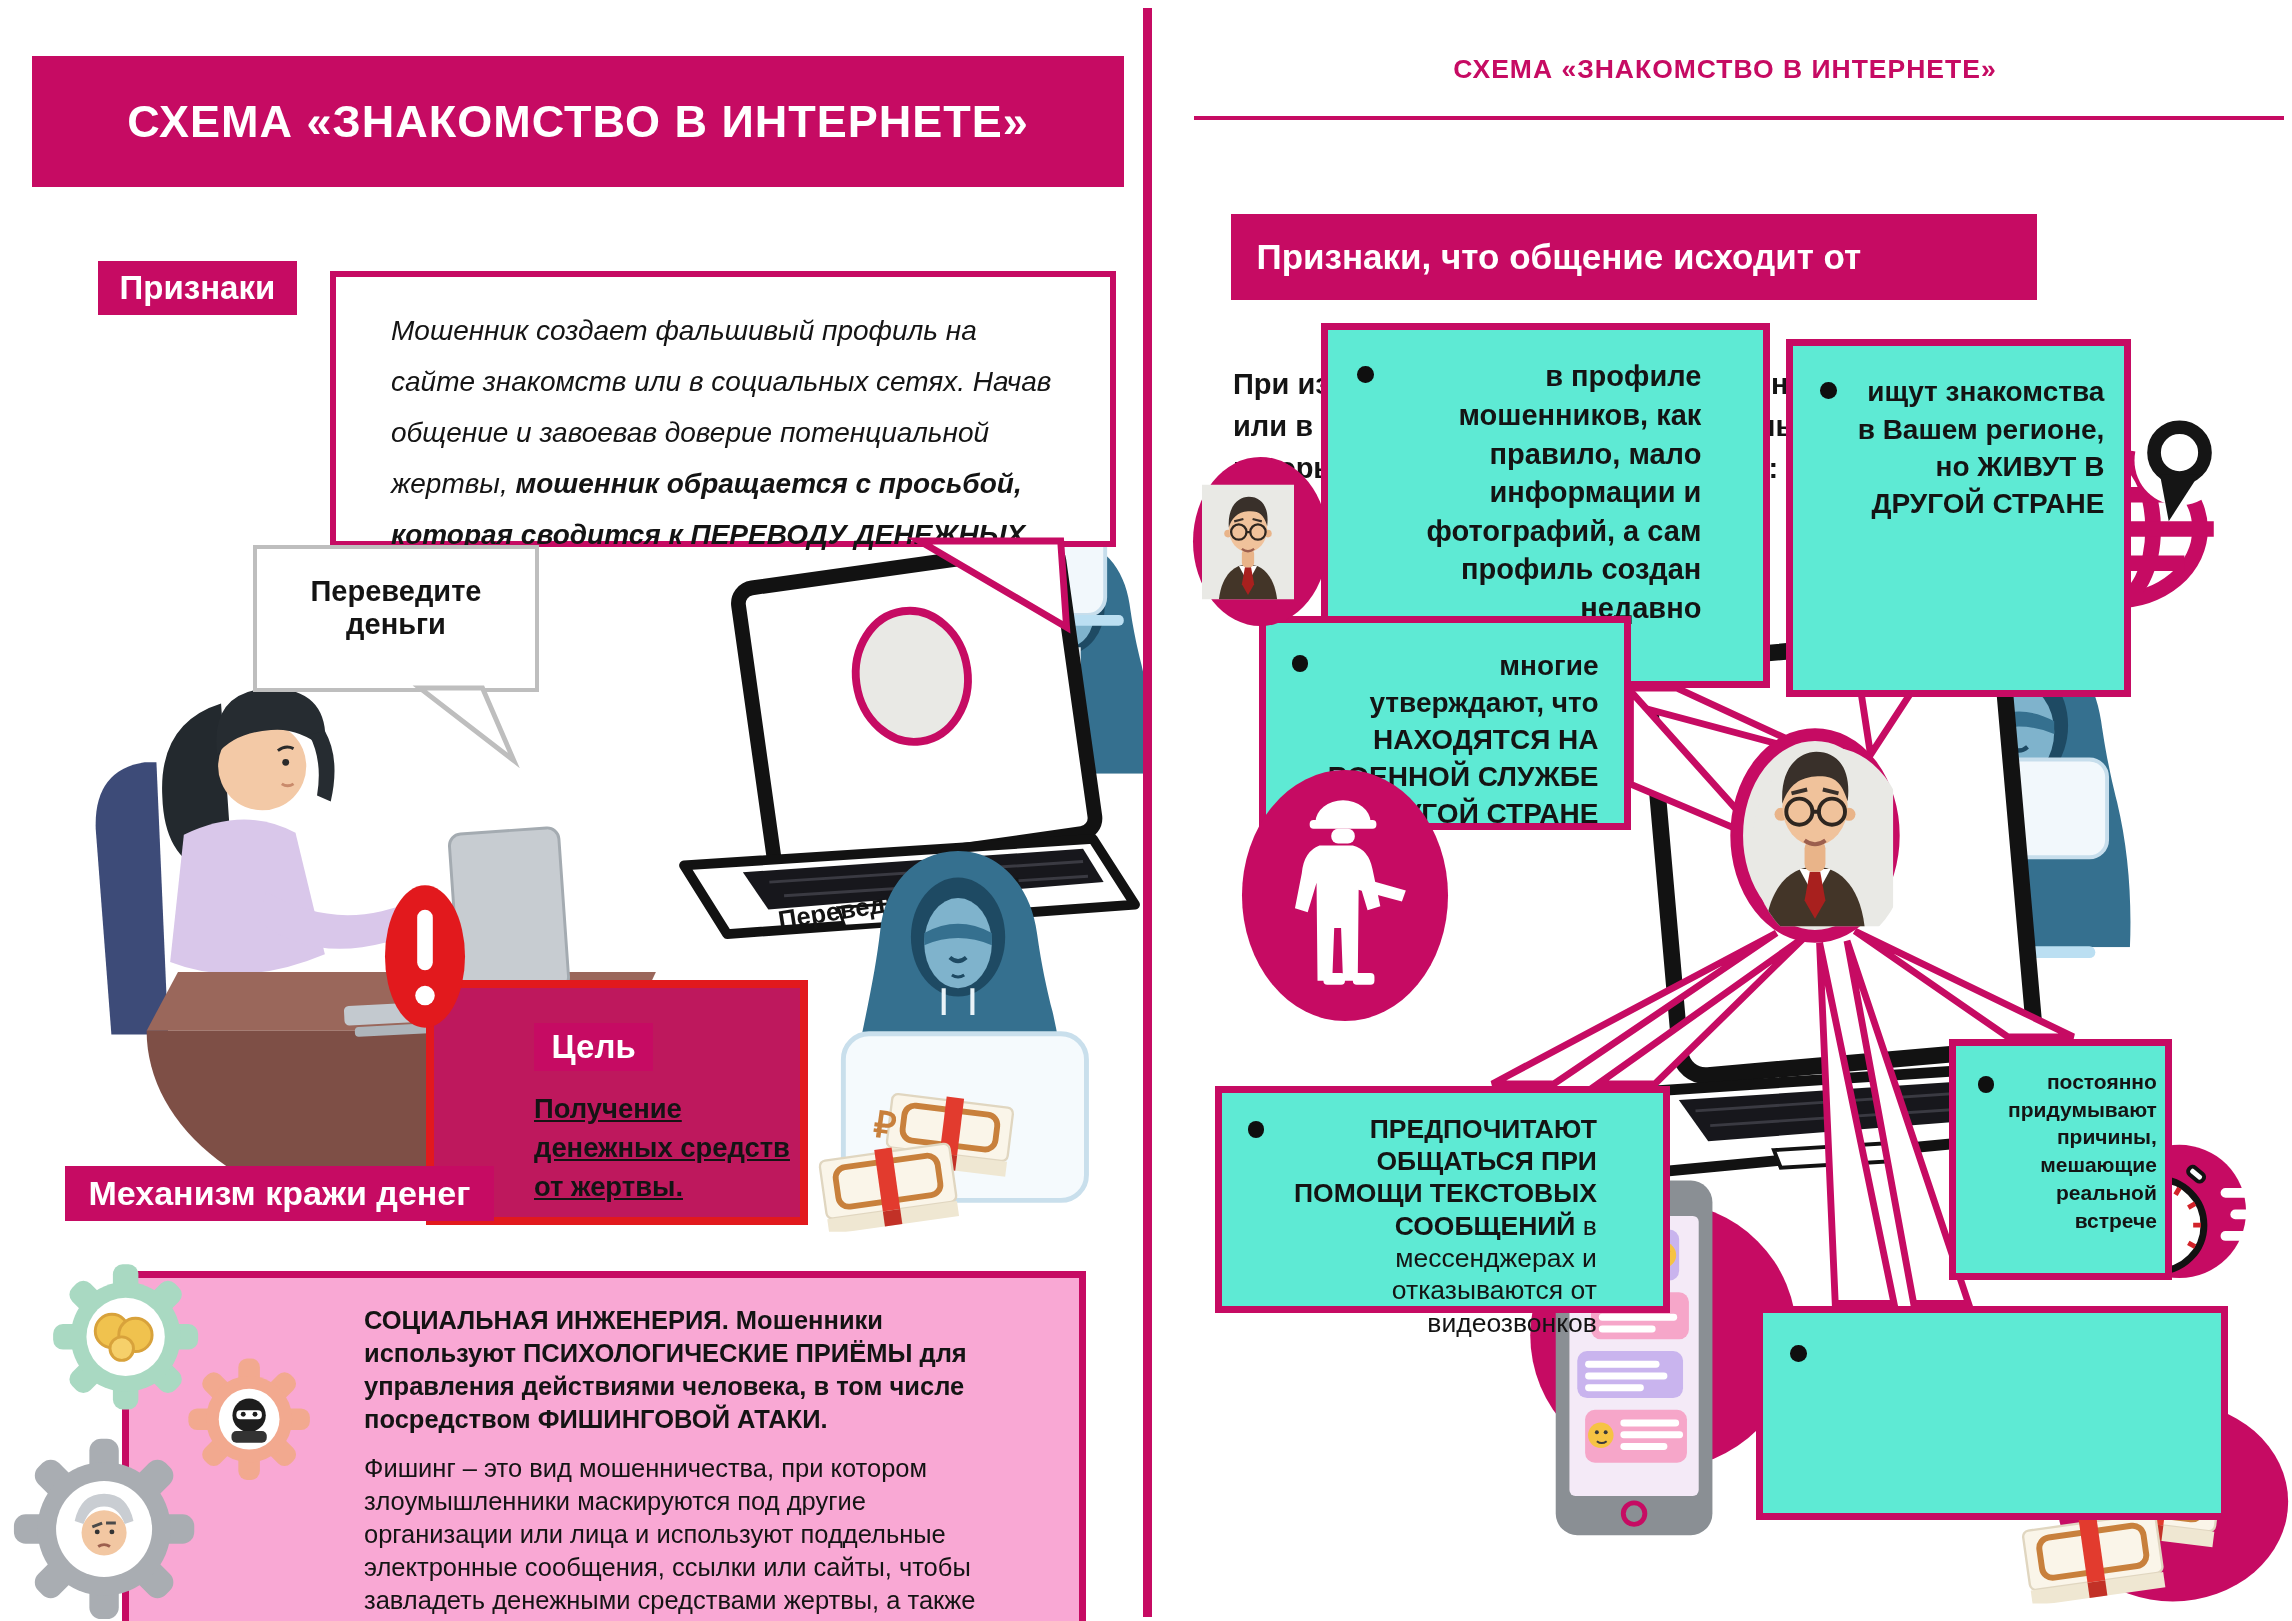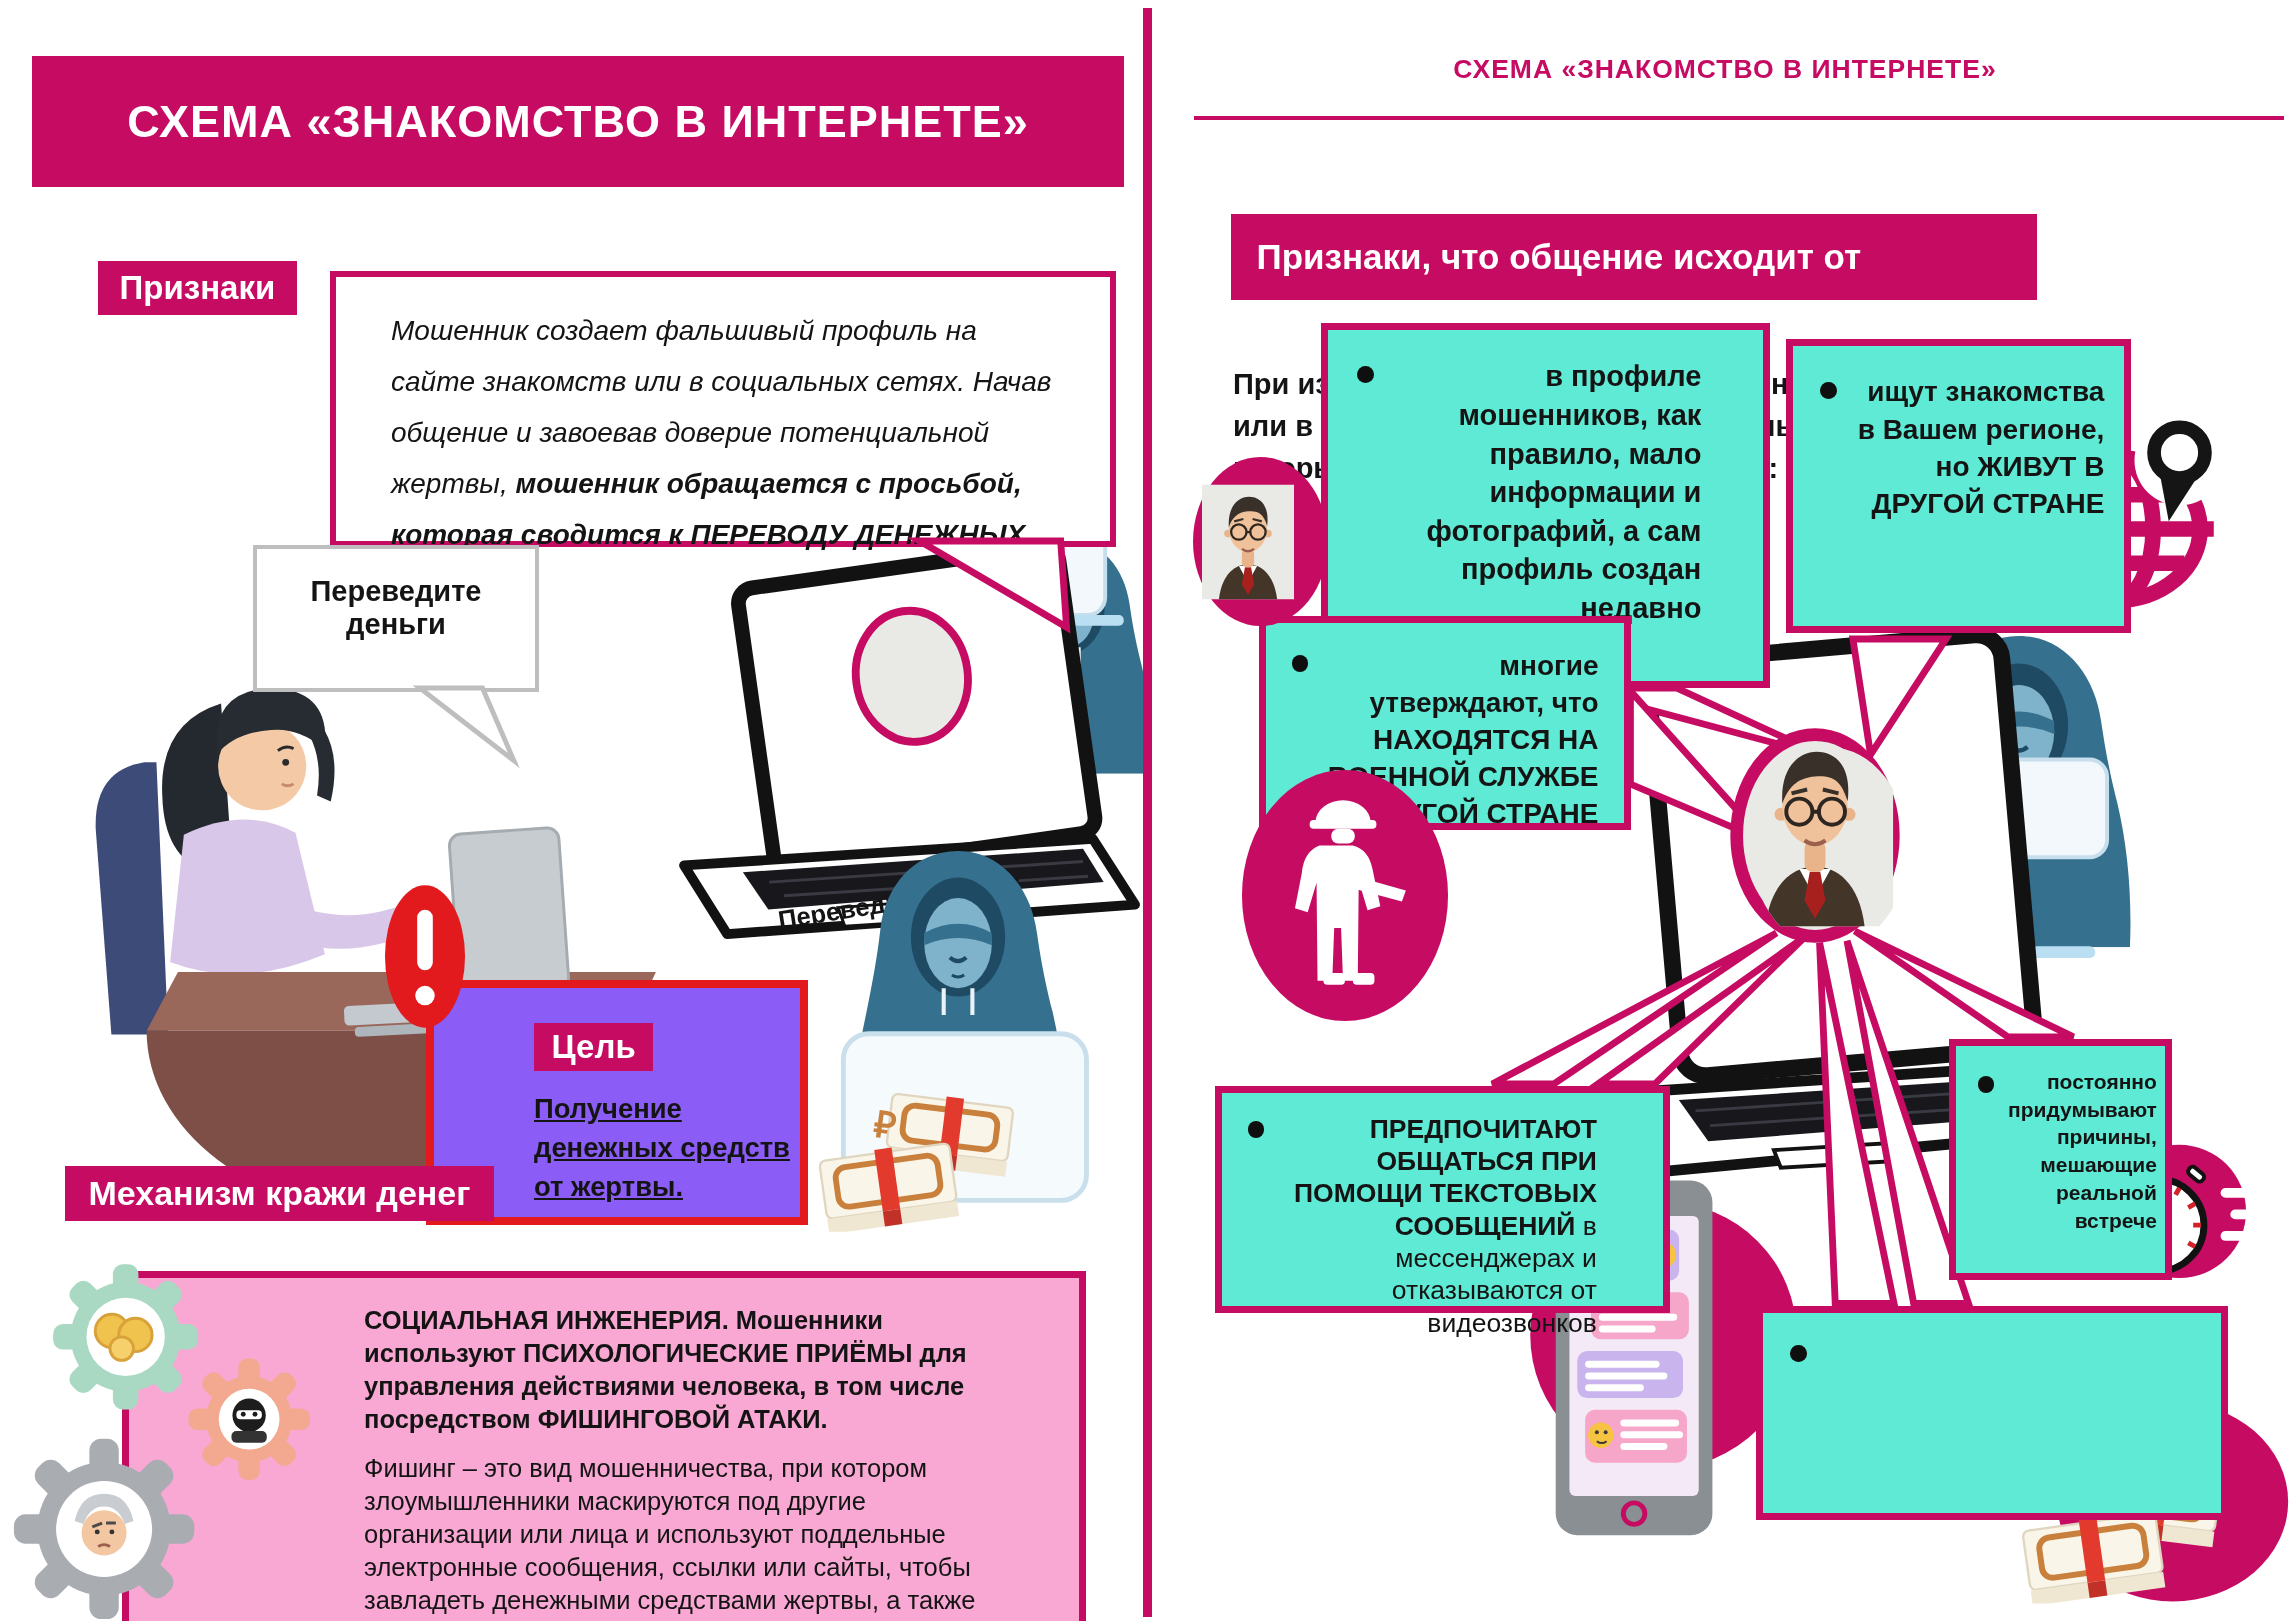--- a/index.html
+++ b/index.html
@@ -132,21 +132,21 @@
 
   <div class="abs" style="left:733px;top:887px;width:333px;font-size:25.5px;font-weight:700;transform:rotate(-9deg);text-align:center;">Переведите деньги</div>
 
   <svg class="abs" style="left:806px;top:823px;" width="309" height="446" viewBox="0 0 315 455">
     <use href="#hoodie" x="40" y="20" width="230" height="314"></use>
     <rect x="38" y="215" width="248" height="170" rx="26" fill="#F5FAFD" stroke="#C9DFEC" stroke-width="5"></rect>
     <use href="#money" x="10" y="250" width="215" height="167"></use>
   </svg>
   <span class="abs" style="left:875px;top:1098px;font-size:37px;font-weight:700;color:#C8803C;transform:rotate(8deg);">₽</span>
 
-  <div class="abs" style="left:426px;top:980px;width:382px;height:245px;border:8.8px solid var(--red);background:#8b5cf6;box-sizing:border-box;">
+  <div class="abs" style="left:426px;top:980px;width:382px;height:245px;border:8.8px solid var(--red);background:#be185d;box-sizing:border-box;">
     <span class="chip" style="position:absolute;left:100px;top:35px;padding:4.9px 17.6px;font-size:33px;">Цель</span>
     <div style="position:absolute;left:100px;top:102px;width:257px;font-size:27.4px;font-weight:700;line-height:1.42;text-decoration:underline;">Получение денежных средств от жертвы.</div>
   </div>
 
   <svg class="abs" style="left:384px;top:884px;" width="82" height="145" viewBox="0 0 84 148">
     <ellipse cx="42" cy="74" rx="41" ry="73" fill="#E2191D"></ellipse>
     <rect x="34" y="26" width="16" height="62" rx="8" fill="#fff"></rect>
     <circle cx="42" cy="114" r="10" fill="#fff"></circle>
   </svg>
 
@@ -308,21 +308,21 @@
     <polygon points="163,84 203,84 172,132" fill="#151515"></polygon>
   </svg>
 
   <div class="abs callout" style="left:1321px;top:323px;width:449px;height:365px;padding:27.4px 39px 0 29px;">
     <span class="bullet"></span>
     <div class="ct" style="font-size:29px;width:314px;">
       <span>в профиле мошенников, как правило, мало информации и фотографий, а сам профиль создан недавно</span><span></span>
     </div>
   </div>
 
-  <div class="abs callout" style="left:1786px;top:339px;width:345px;height:294px;padding:27.4px 19.6px 0 27.4px;">
+  <div class="abs callout" style="left:1786px;top:339px;width:345px;height:358px;padding:27.4px 19.6px 0 27.4px;">
     <span class="bullet"></span>
     <div class="ct" style="font-size:28px;width:263px;">
       <span>ищут знакомства в Вашем регионе, но </span><span>ЖИВУТ В ДРУГОЙ СТРАНЕ</span>
     </div>
   </div>
 
   <div class="abs callout" style="left:1259px;top:616px;width:372px;height:214px;padding:23.5px 25.5px 0 25.5px;">
     <span class="bullet"></span>
     <div class="ct" style="font-size:28px;width:286px;">
       <span>многие утверждают, что </span><span>НАХОДЯТСЯ НА ВОЕННОЙ СЛУЖБЕ В ДРУГОЙ СТРАНЕ</span>

